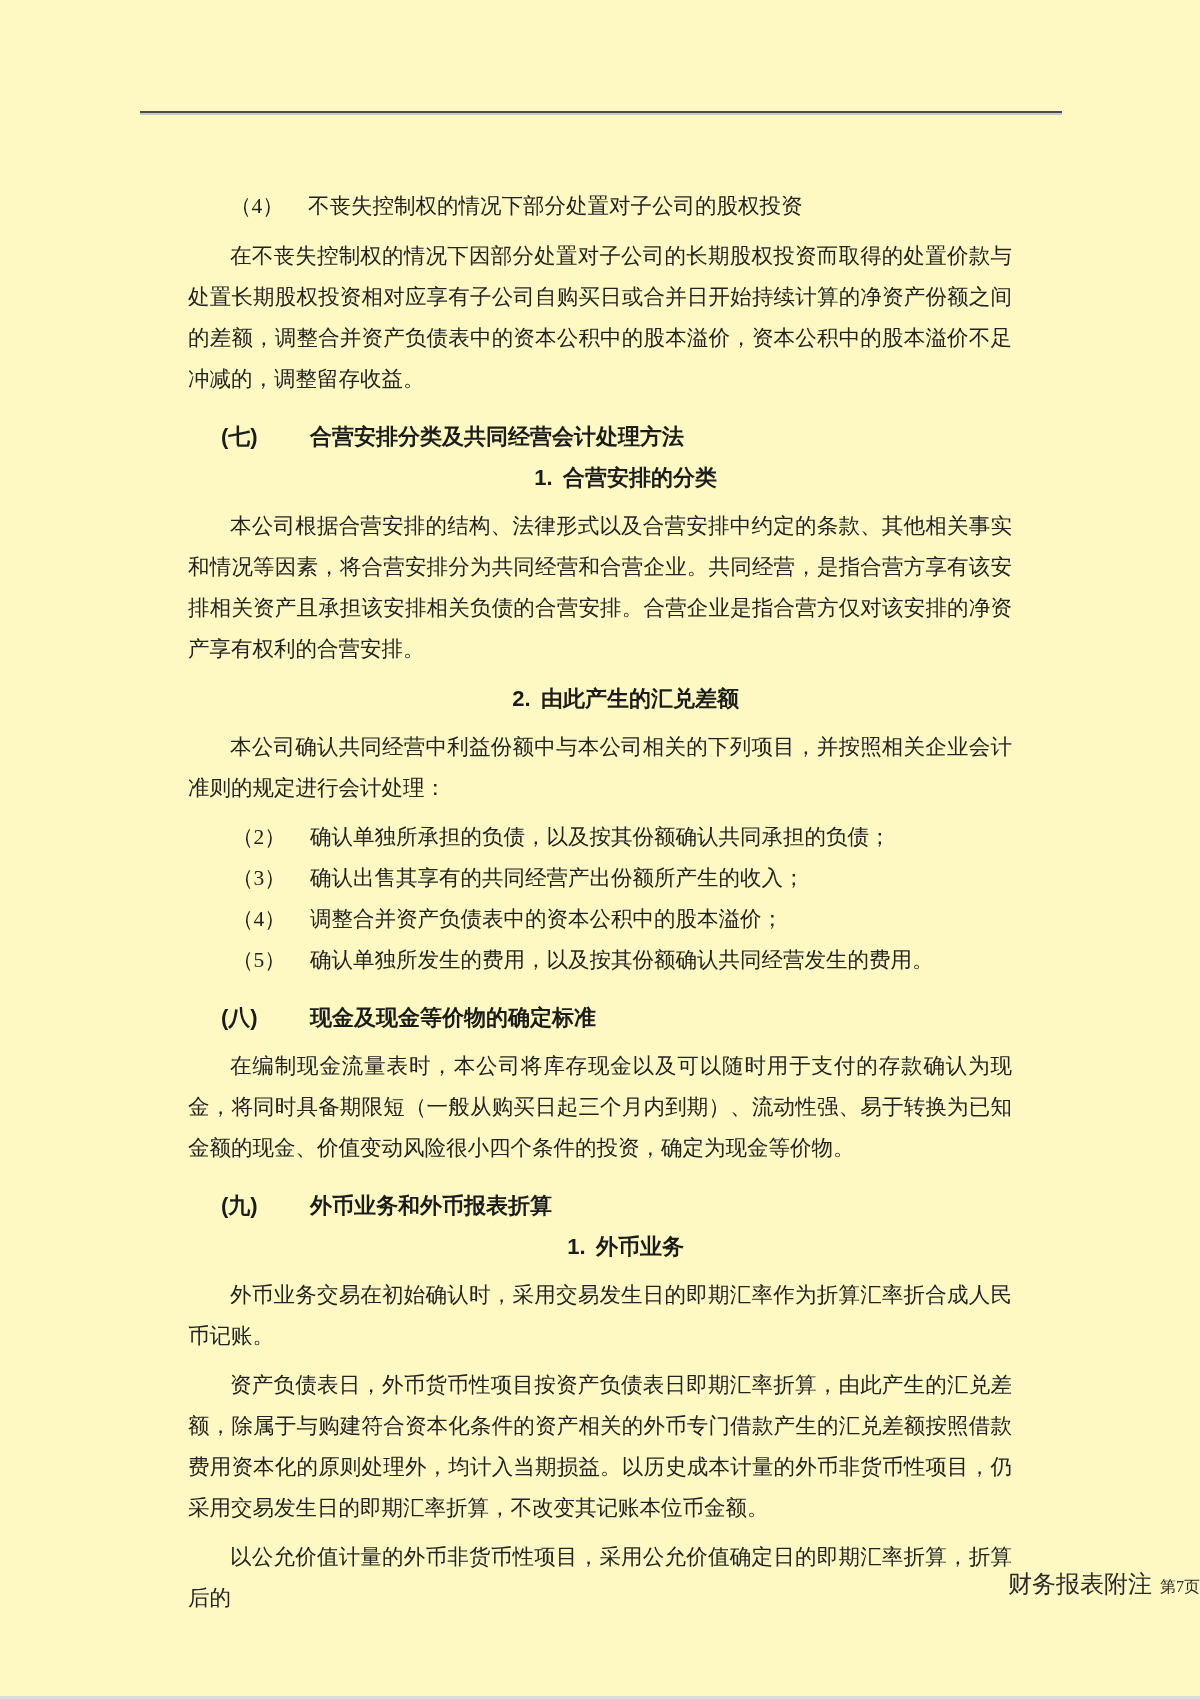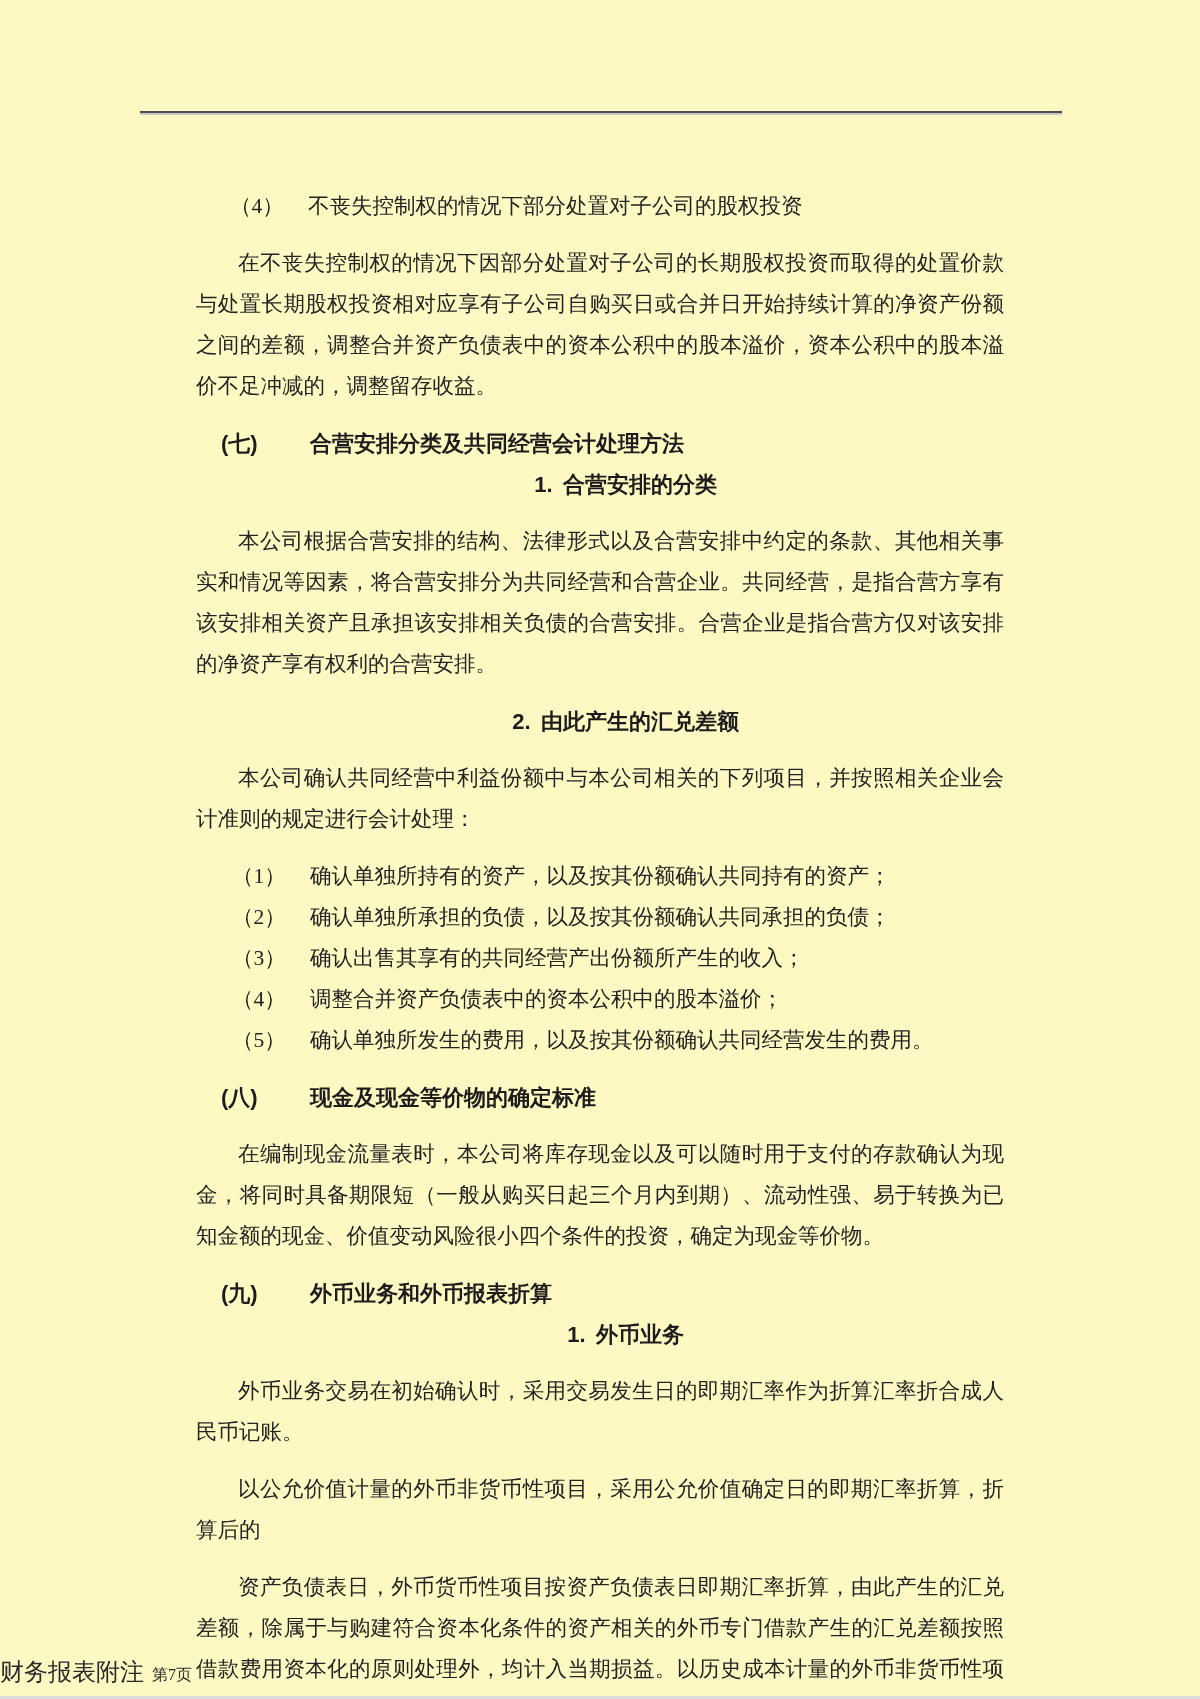--- a/index.html
+++ b/index.html
@@ -37,21 +37,21 @@
   }
   .blk { margin: 0; padding: 0; }
   .mk { display: inline-block; }
 
   
   .clause .mk { margin-left: 50px; width: 78px; }
   .clause { margin-bottom: 9px; }
 
   
   .para {
-    margin: 16px;
+    margin: 8px;
     text-indent: 42px;
   }
 
   
   .sec {
     margin-top: 16px;
     font-family: "Liberation Sans", "DejaVu Sans", sans-serif;
     font-weight: bold;
     font-size: 22px;
     color: #1c1c1c;
@@ -69,23 +69,23 @@
   }
   .sub .mk { margin-left: 41px; width: 39px; }
 
   
   .li .mk { margin-left: 52px; width: 78px; }
   .li { text-align: left; }
 
   .footer {
     position: absolute;
     left: 0;
-    top: 1656px;
+    top: 1568px;
     width: 100%;
-    text-align: left;
+    text-align: right;
     white-space: nowrap;
   }
   .footer .doc-title {
     font-size: 24px;
     color: #2a2a2a;
   }
   .footer .page-num {
     font-size: 16px;
     color: #2a2a2a;
     margin-left: 8px;
@@ -124,23 +124,20 @@
 
     <p class="blk para">本公司根据合营安排的结构、法律形式以及合营安排中约定的条款、其他相关事实和情况等因素，将合营安排分为共同经营和合营企业。共同经营，是指合营方享有该安排相关资产且承担该安排相关负债的合营安排。合营企业是指合营方仅对该安排的净资产享有权利的合营安排。</p>
 
     <div class="blk sub">
       <span class="mk">2.</span><span>由此产生的汇兑差额</span>
     </div>
 
     <p class="blk para">本公司确认共同经营中利益份额中与本公司相关的下列项目，并按照相关企业会计准则的规定进行会计处理：</p>
 
     <div class="blk li">
-      <span class="mk">（1）</span><span>确认单独所持有的资产，以及按其份额确认共同持有的资产；</span>
-    </div>
-    <div class="blk li">
       <span class="mk">（2）</span><span>确认单独所承担的负债，以及按其份额确认共同承担的负债；</span>
     </div>
     <div class="blk li">
       <span class="mk">（3）</span><span>确认出售其享有的共同经营产出份额所产生的收入；</span>
     </div>
     <div class="blk li">
       <span class="mk">（4）</span><span>调整合并资产负债表中的资本公积中的股本溢价；</span>
     </div>
     <div class="blk li">
       <span class="mk">（5）</span><span>确认单独所发生的费用，以及按其份额确认共同经营发生的费用。</span>
@@ -154,22 +151,22 @@
 
     <div class="blk sec">
       <span class="mk">(九)</span><span>外币业务和外币报表折算</span>
     </div>
 
     <div class="blk sub">
       <span class="mk">1.</span><span>外币业务</span>
     </div>
 
     <p class="blk para">外币业务交易在初始确认时，采用交易发生日的即期汇率作为折算汇率折合成人民币记账。</p>
+    <p class="blk para">资产负债表日，外币货币性项目按资产负债表日即期汇率折算，由此产生的汇兑差额，除属于与购建符合资本化条件的资产相关的外币专门借款产生的汇兑差额按照借款费用资本化的原则处理外，均计入当期损益。以历史成本计量的外币非货币性项目，仍采用交易发生日的即期汇率折算，不改变其记账本位币金额。</p>
     <p class="blk para">以公允价值计量的外币非货币性项目，采用公允价值确定日的即期汇率折算，折算后的</p>
-    <p class="blk para">资产负债表日，外币货币性项目按资产负债表日即期汇率折算，由此产生的汇兑差额，除属于与购建符合资本化条件的资产相关的外币专门借款产生的汇兑差额按照借款费用资本化的原则处理外，均计入当期损益。以历史成本计量的外币非货币性项目，仍采用交易发生日的即期汇率折算，不改变其记账本位币金额。</p>
 
   </div>
 
   <div class="footer">
     <span class="doc-title">财务报表附注</span><span class="page-num">第7页</span>
   </div>
 
   <div class="bottom-edge"></div>
 
 </div>

